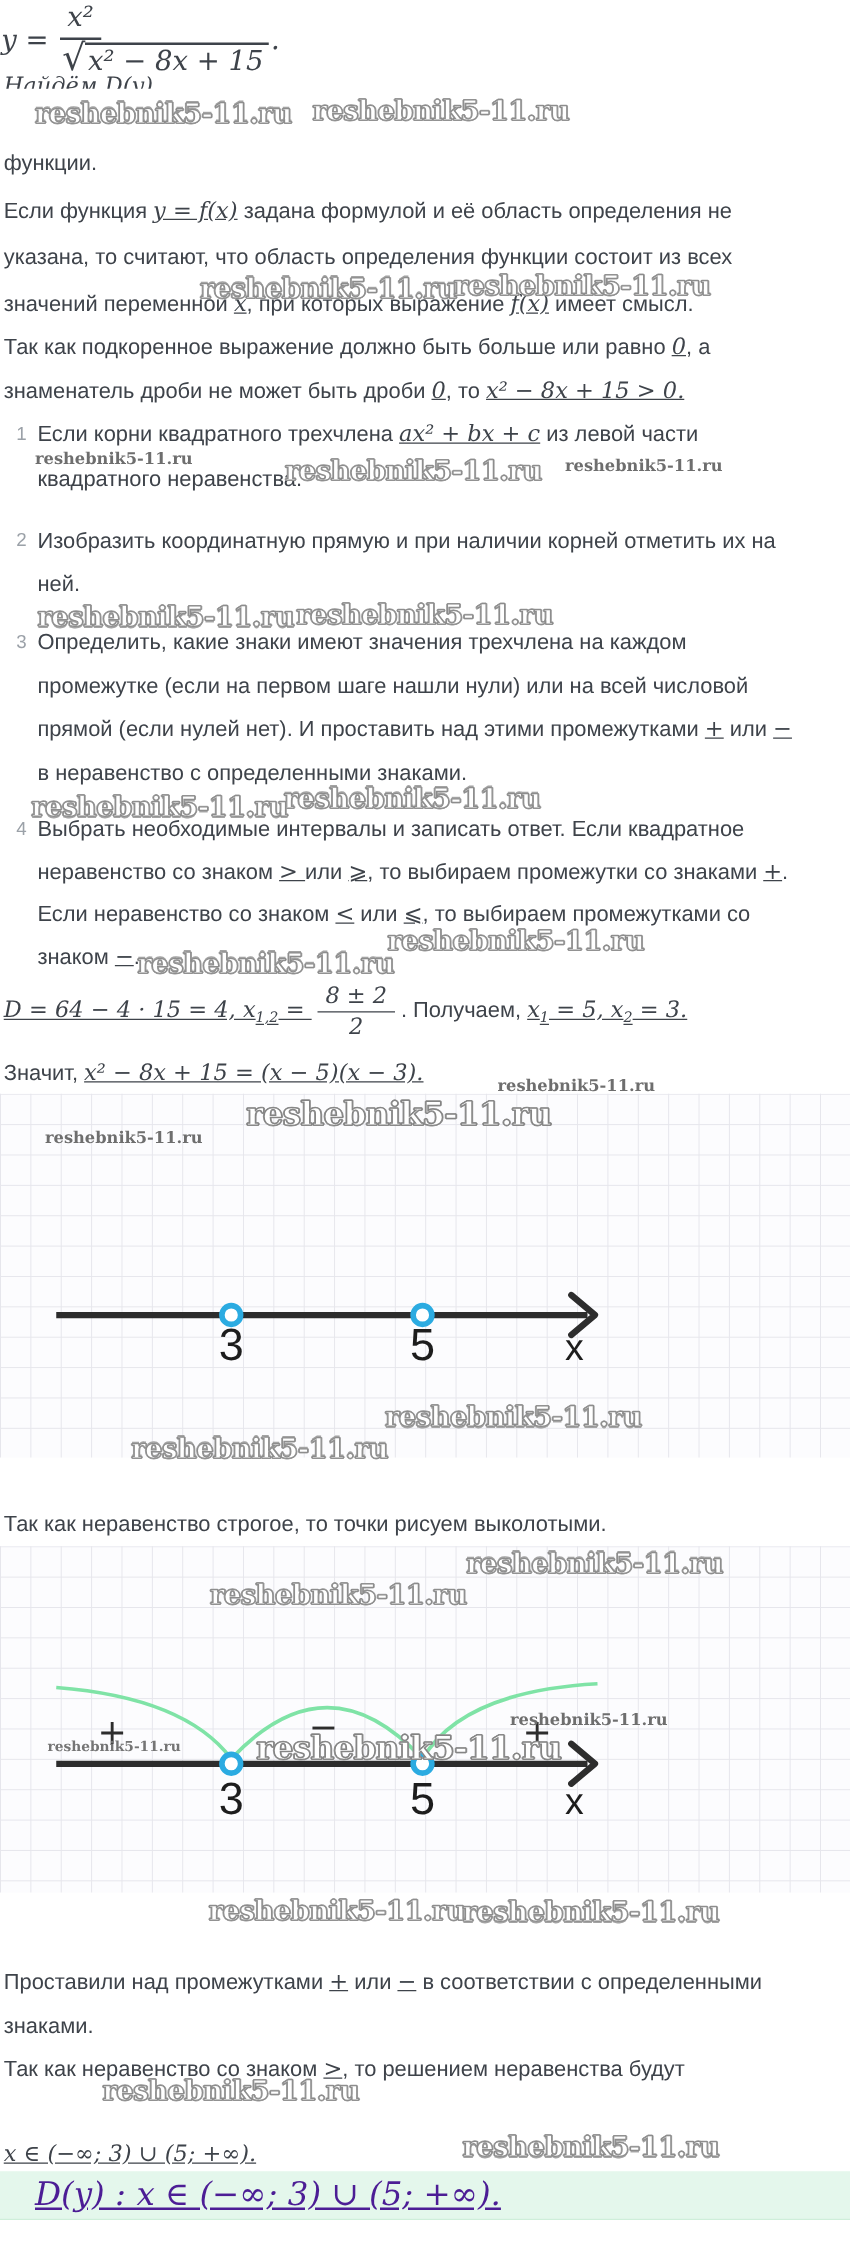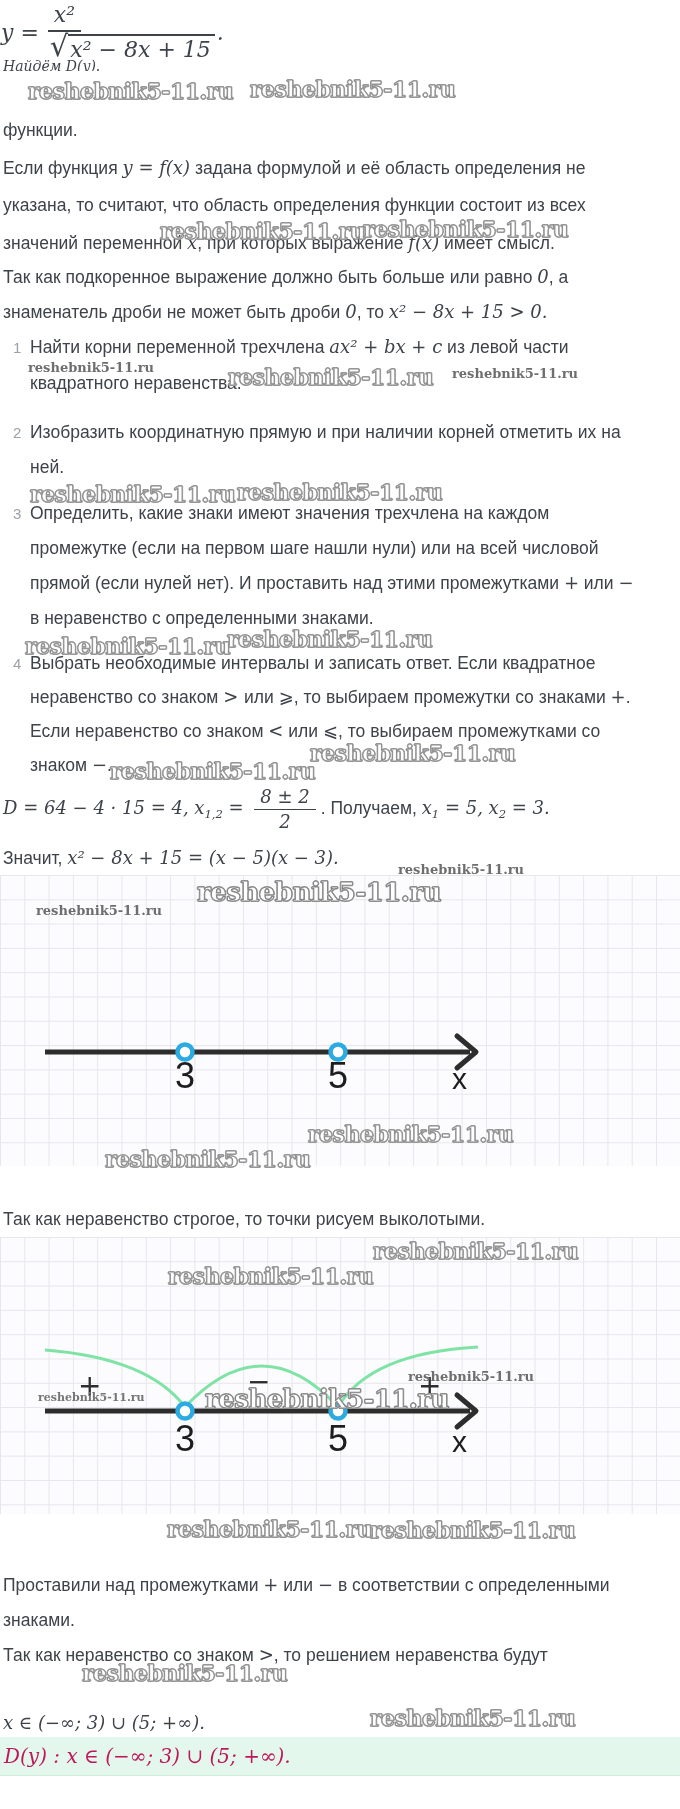--- a/index.html
+++ b/index.html
@@ -2,37 +2,37 @@
 <html><head>
 <meta charset="utf-8">
 <style>
   html,body{margin:0;padding:0;background:#fff;}
   .page{position:relative;width:680px;height:1809px;background:#ffffff;overflow:hidden;
         font-family:"Liberation Sans",sans-serif;color:#3e434a;}
   
   .line{position:absolute;left:3px;font-size:17.5px;white-space:nowrap;line-height:1.15;}
   .indent{left:30px;}
   .txt{font-family:"Liberation Sans",sans-serif;}
-  .math{font-family:"DejaVu Serif","DejaVu Sans",serif;font-style:italic;font-size:18px;}
+  .math{font-family:"DejaVu Serif","DejaVu Sans",serif;font-style:italic;font-size:18px;text-decoration:underline;}
   .msub{font-size:11.5px;vertical-align:-4px;}
   .frac{display:inline-flex;flex-direction:column;align-items:center;vertical-align:middle;margin:0 5px;}
   .frac .fnum{font-family:"DejaVu Serif",serif;font-style:italic;font-size:18px;line-height:1.2;
               border-bottom:1.5px solid #3e434a;padding:0 6px 1px;text-align:center;}
   .frac .fden{font-family:"DejaVu Serif",serif;font-style:italic;font-size:18px;line-height:1.2;padding-top:1px;}
   .list-num{position:absolute;left:13px;font-size:15px;color:#9ba1a8;}
   
   .topformula{position:absolute;top:2px;left:1px;display:flex;align-items:center;
               font-family:"DejaVu Serif","DejaVu Sans",serif;font-style:italic;font-size:22px;color:#3e434a;}
   .topformula .flhs{margin-right:9px;}
   .bigfrac{display:inline-flex;flex-direction:column;align-items:flex-start;}
   .bigfrac .fnum2{text-align:center;border-bottom:2px solid #3e434a;padding:0 6px 3px;}
   .bigfrac .fden2{display:flex;justify-content:center;align-items:flex-start;padding:2px 2px 0;}
   .sqrt-sign{font-style:normal;font-size:29px;line-height:24px;}
   .radicand{border-top:2px solid #3e434a;padding:1px 4px 0 2px;}
-  .clipped{position:absolute;top:58px;left:3px;height:13px;overflow:hidden;font-size:14px;
+  .clipped{position:absolute;top:58px;left:3px;height:13px;overflow:hidden;font-size:18px;
            font-family:"DejaVu Serif",serif;font-style:italic;color:#3e434a;}
   
   .wm{position:absolute;white-space:nowrap;pointer-events:none;font-family:"DejaVu Serif",serif;font-weight:700;}
   .wm-lg{font-size:22px;letter-spacing:-0.5px;color:#ffffff;-webkit-text-stroke:1px #8d8d8d;
          text-shadow:1px 0 0 #a3a3a3,-1px 0 0 #a3a3a3,0 1px 0 #a3a3a3,0 -1px 0 #a3a3a3;}
   .wm-xl{font-size:26px;letter-spacing:-0.5px;color:#ffffff;-webkit-text-stroke:1px #848484;
          text-shadow:1px 0 0 #9a9a9a,-1px 0 0 #9a9a9a,0 1px 0 #9a9a9a,0 -1px 0 #9a9a9a;}
   .wm-sm{font-size:13px;color:#6e6e6e;}
   .wm-xs{font-size:11px;color:#757575;}
   
@@ -41,21 +41,21 @@
                          linear-gradient(to bottom,#e6e6ec 1px,transparent 1px);
         background-size:24.3px 24.3px;}
   .nl-svg{position:absolute;left:0;}
   .pt-label{position:absolute;font-size:36px;line-height:1;color:#1d1d1d;width:22px;text-align:center;}
   .axis-label{position:absolute;font-size:30px;line-height:1;color:#1d1d1d;font-weight:500;}
   .sign{position:absolute;font-size:28px;line-height:1;color:#2d2d2d;font-family:"DejaVu Sans",sans-serif;}
   
   .answer-box{position:absolute;left:0;top:1737px;width:680px;height:39px;background:#e4f7ec;
               display:flex;align-items:center;padding-left:4px;box-sizing:border-box;
               border-bottom:1px solid #cfeeda;}
-  .answer-box .math{font-size:20px;color:#be185d;}
+  .answer-box .math{font-size:26px;color:#4c1d95;margin-left:24px;}
 </style>
 </head>
 <body>
 
 <div class="page">
 
   <div class="topformula">
     <span class="flhs">y =</span>
     <span class="bigfrac">
       <span class="fnum2">x²</span>
@@ -72,21 +72,21 @@
   </div>
 
   <div class="line" style="top:120px"><span class="txt">функции.</span></div>
   <div class="line" style="top:158px"><span class="txt">Если функция </span><span class="math">y = f(x)</span><span class="txt"> задана формулой и её область определения не</span></div>
   <div class="line" style="top:195px"><span class="txt">указана, то считают, что область определения функции состоит из всех</span></div>
   <div class="line" style="top:233px"><span class="txt">значений переменной </span><span class="math">x</span><span class="txt">, при которых выражение </span><span class="math">f(x)</span><span class="txt"> имеет смысл.</span></div>
   <div class="line" style="top:267px"><span class="txt">Так как подкоренное выражение должно быть больше или равно </span><span class="math">0</span><span class="txt">, а</span></div>
   <div class="line" style="top:302px"><span class="txt">знаменатель дроби не может быть дроби </span><span class="math">0</span><span class="txt">, то </span><span class="math">x² − 8x + 15 &gt; 0.</span></div>
 
   <div class="list-num" style="top:339px">1</div>
-  <div class="line indent" style="top:337px"><span class="txt">Найти корни переменной трехчлена </span><span class="math">ax² + bx + c</span><span class="txt"> из левой части</span></div>
+  <div class="line indent" style="top:337px"><span class="txt">Если корни квадратного трехчлена </span><span class="math">ax² + bx + c</span><span class="txt"> из левой части</span></div>
   <div class="line indent" style="top:373px"><span class="txt">квадратного неравенства.</span></div>
 
   <div class="list-num" style="top:424px">2</div>
   <div class="line indent" style="top:422px"><span class="txt">Изобразить координатную прямую и при наличии корней отметить их на</span></div>
   <div class="line indent" style="top:457px"><span class="txt">ней.</span></div>
 
   <div class="list-num" style="top:505px">3</div>
   <div class="line indent" style="top:503px"><span class="txt">Определить, какие знаки имеют значения трехчлена на каждом</span></div>
   <div class="line indent" style="top:538px"><span class="txt">промежутке (если на первом шаге нашли нули) или на всей числовой</span></div>
   <div class="line indent" style="top:573px"><span class="txt">прямой (если нулей нет). И проставить над этими промежутками </span><span class="math">+</span><span class="txt"> или </span><span class="math">−</span></div>

